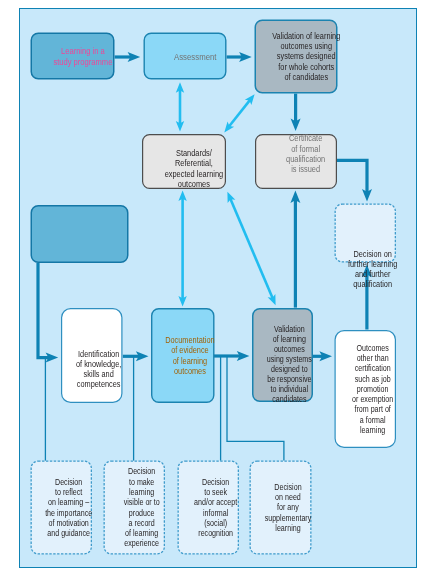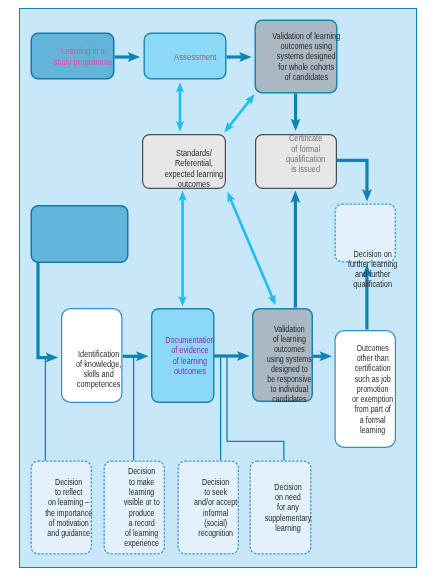--- a/index.html
+++ b/index.html
@@ -146,21 +146,21 @@
 further learning
 and further
 qualification</span>
   </div>
   <div class="node" style="left:61.0px;top:308.0px;width:61.5px;height:122px;color:#231f20;">
     <span class="nlabel" style="font-size:9.30px;line-height:10.10px;transform:scaleX(0.790);width:75.32px;">Identification
 of knowledge,
 skills and
 competences</span>
   </div>
-  <div class="node" style="left:151.0px;top:308.0px;width:75px;height:95.0px;color:#a21caf;">
+  <div class="node" style="left:151.0px;top:308.0px;width:75px;height:95.0px;color:#a16207;">
     <span class="nlabel" style="font-size:9.30px;line-height:10.10px;transform:scaleX(0.790);width:77.85px;">Documentation
 of evidence
 of learning
 outcomes</span>
   </div>
   <div class="node" style="left:252.0px;top:308.0px;width:61.0px;height:112px;color:#231f20;">
     <span class="nlabel" style="font-size:9.00px;line-height:10.00px;transform:scaleX(0.790);width:74.68px;">Validation
 of learning
 outcomes
 using systems

